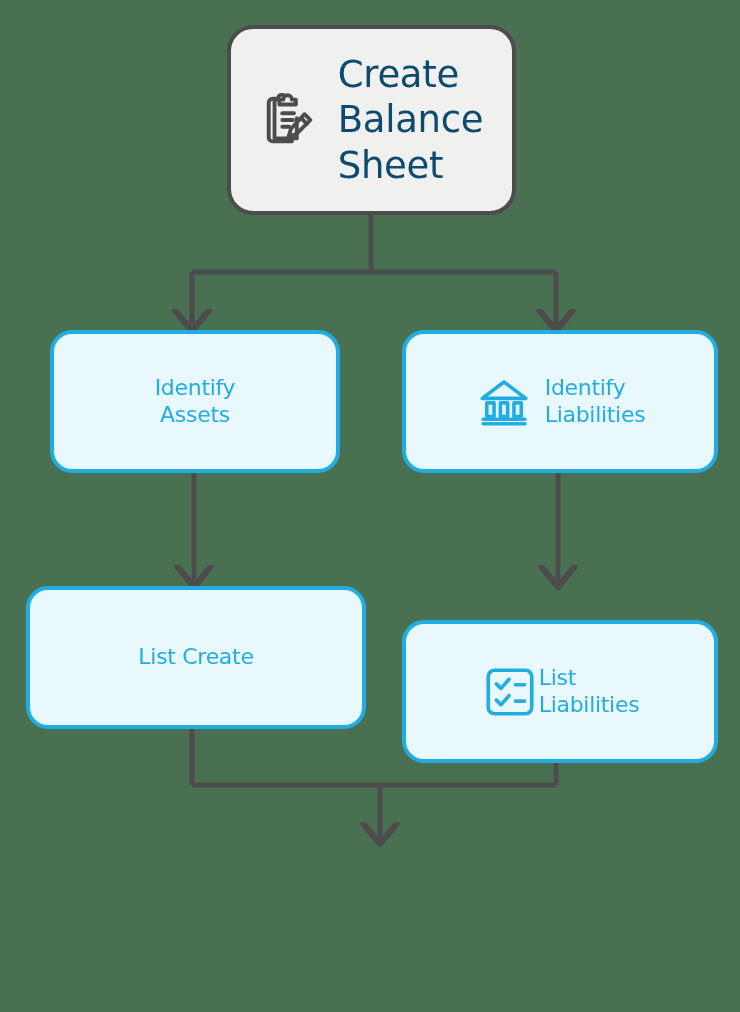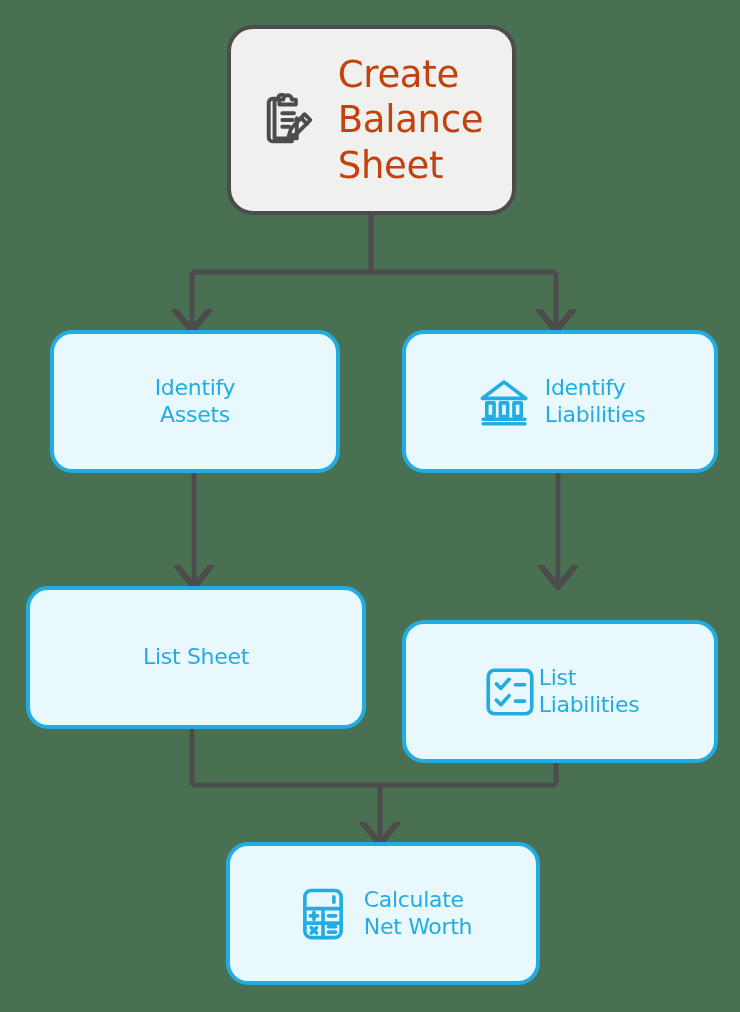--- a/index.html
+++ b/index.html
@@ -53,21 +53,21 @@
     left: 227px;
     top: 25px;
     width: 289px;
     height: 190px;
     background: #f0f0ef;
     border: 4px solid #4c4c4c;
     border-radius: 26px;
     gap: 16px;
   }
   #node-create .label {
-    color: #c2410c;
+    color: #0c4a6e;
     font-size: 37px;
     text-align: left;
   }
 
   
   .node.blue {
     background: #e9f8fd;
     border: 4px solid #22ade2;
   }
   .node.blue .label {
@@ -180,48 +180,31 @@
         <rect x="43" y="33" width="8" height="15"></rect>
         <path d="M9 51 H55"></path>
         <path d="M9 56 H55"></path>
       </svg>
     </span>
     <span class="label">Identify
 Liabilities</span>
   </div>
 
   <div class="node blue" id="node-list-assets">
-    <span class="label">List Sheet</span>
+    <span class="label">List Create</span>
   </div>
 
   <div class="node blue" id="node-list-liabilities">
     <span class="icon">
       <svg width="58" height="58" viewBox="0 0 64 64" fill="none" stroke="#22ade2" stroke-width="4" stroke-linecap="round" stroke-linejoin="round">
         <rect x="8" y="8" width="48" height="48" rx="7"></rect>
         <path d="M17 23 l5 5 9 -10"></path>
         <path d="M38 24 H48"></path>
         <path d="M17 41 l5 5 9 -10"></path>
         <path d="M38 42 H48"></path>
       </svg>
     </span>
     <span class="label">List
 Liabilities</span>
   </div>
 
-  <div class="node blue" id="node-calculate">
-    <span class="icon">
-      <svg width="58" height="58" viewBox="0 0 64 64" fill="none" stroke="#22ade2" stroke-width="4" stroke-linecap="round" stroke-linejoin="round">
-        <rect x="12" y="6" width="40" height="52" rx="7"></rect>
-        <path d="M12 26 H52"></path>
-        <path d="M32 26 V58"></path>
-        <path d="M12 42 H52"></path>
-        <path d="M44 13 V19"></path>
-        <path d="M18 34 H26 M22 30 V38"></path>
-        <path d="M38 34 H46"></path>
-        <path d="M19 47 L25 53 M25 47 L19 53"></path>
-        <path d="M38 46 H46 M38 52 H46"></path>
-      </svg>
-    </span>
-    <span class="label">Calculate
-Net Worth</span>
-  </div>
 
 </div>
 
 </body></html>

